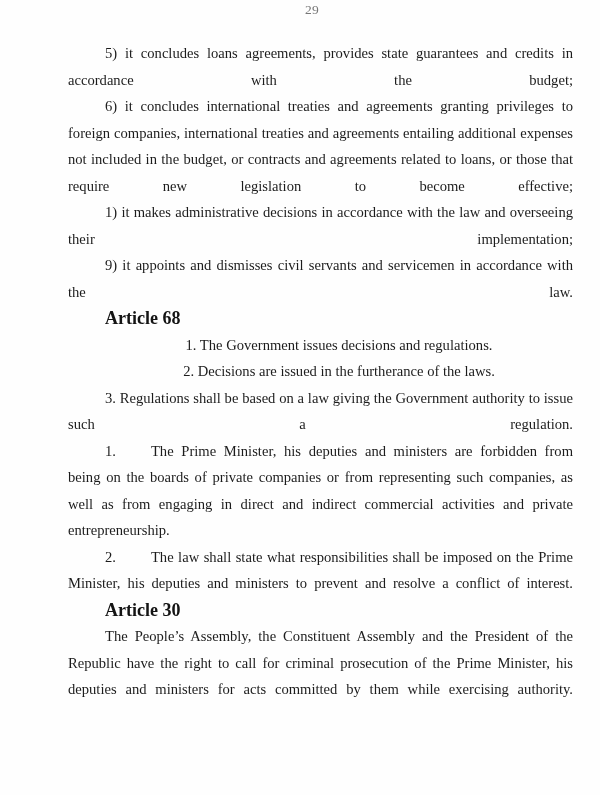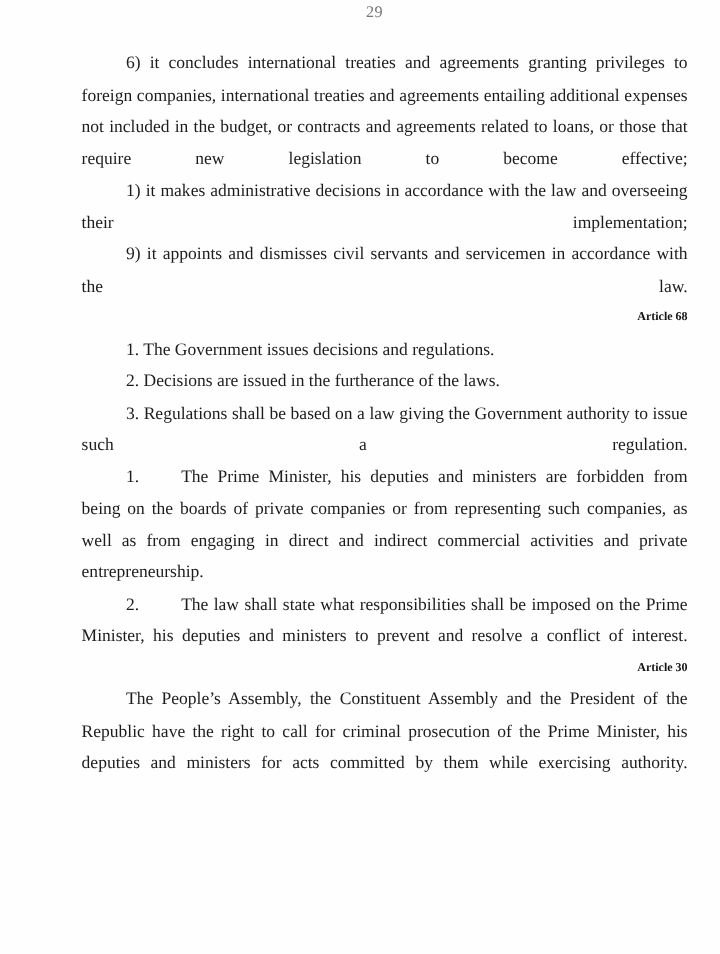--- a/index.html
+++ b/index.html
@@ -44,48 +44,49 @@
     margin: 0;
     font-size: 14.6px;
     line-height: 26.5px;
     text-align: justify;
     text-justify: inter-word;
     text-indent: 37px;
     color: #1c1c1c;
     -webkit-font-smoothing: antialiased;
   }
   p.para.nojustify {
-    text-align: left;
+    text-align: center;
   }
   p.heading {
     margin: 0;
-    font-size: 10px;
+    font-size: 18px;
     line-height: 26.5px;
     font-weight: bold;
     text-indent: 37px;
-    text-align: right;
+    text-align: left;
     color: #141414;
   }
   .tabgap {
     display: inline-block;
     width: 35px;
   }
   p.stretch-last {
     text-align-last: justify;
   }
 </style>
 </head>
 <body>
 
 <div class="page">
 
   <div class="page-number">29</div>
 
   <div class="body-text">
 
+    <p class="para stretch-last">5) it concludes loans agreements, provides state guarantees and credits in accordance with the budget;</p>
 
     <p class="para stretch-last">6) it concludes international treaties and agreements granting privileges to foreign companies, international treaties and agreements entailing additional expenses not included in the budget, or contracts and agreements related to loans, or those that require new legislation to become effective;</p>
 
 
     <p class="para stretch-last">1) it makes administrative decisions in accordance with the law and overseeing their implementation;</p>
 
     <p class="para stretch-last">9) it appoints and dismisses civil servants and servicemen in accordance with the law.</p>
 
     <p class="heading">Article 68</p>
 

